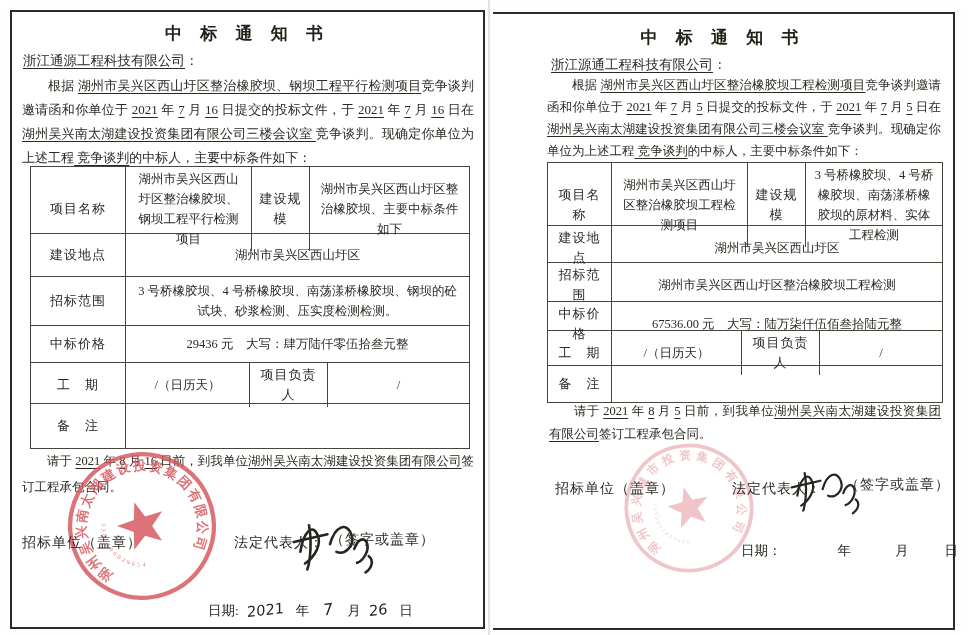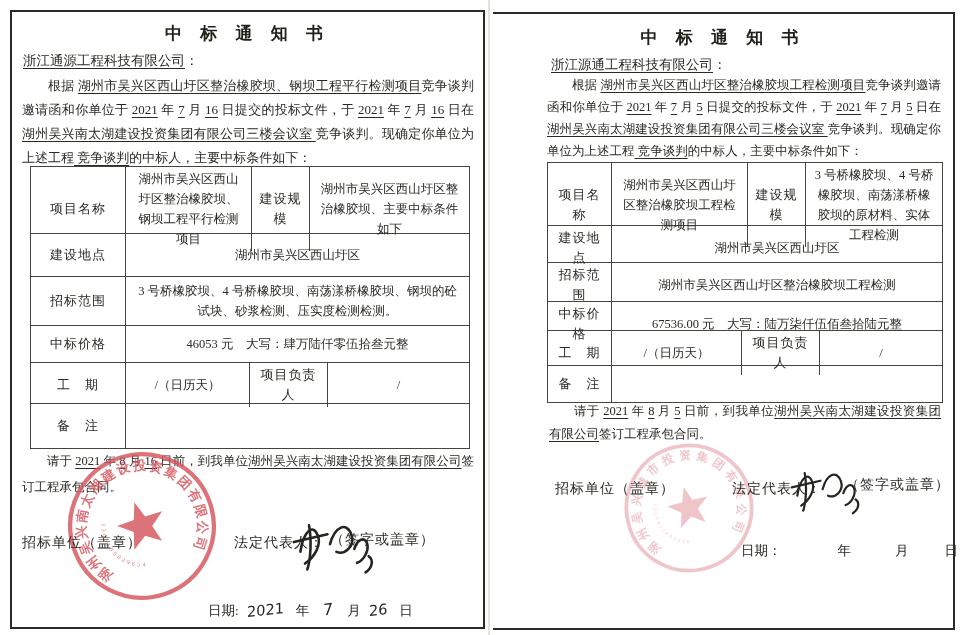--- a/index.html
+++ b/index.html
@@ -60,21 +60,21 @@
       <div class="trow" style="grid-template-columns:95px 1fr;height:42px;">
         <div class="tc lab">建设地点</div>
         <div class="tc last">湖州市吴兴区西山圩区</div>
       </div>
       <div class="trow" style="grid-template-columns:95px 1fr;height:48px;">
         <div class="tc lab">招标范围</div>
         <div class="tc last">3 号桥橡胶坝、4 号桥橡胶坝、南荡漾桥橡胶坝、钢坝的砼试块、砂浆检测、压实度检测检测。</div>
       </div>
       <div class="trow" style="grid-template-columns:95px 1fr;height:36px;">
         <div class="tc lab">中标价格</div>
-        <div class="tc last">46053 元　大写：肆万陆仟零伍拾叁元整</div>
+        <div class="tc last">29436 元　大写：肆万陆仟零伍拾叁元整</div>
       </div>
       <div class="trow" style="grid-template-columns:95px 124px 78px 1fr;height:40px;">
         <div class="tc lab">工　期</div>
         <div class="tc">/（日历天）</div>
         <div class="tc lab">项目负责人</div>
         <div class="tc last">/</div>
       </div>
       <div class="trow" style="grid-template-columns:95px 1fr;height:44px;">
         <div class="tc lab">备　注</div>
         <div class="tc last"></div>

